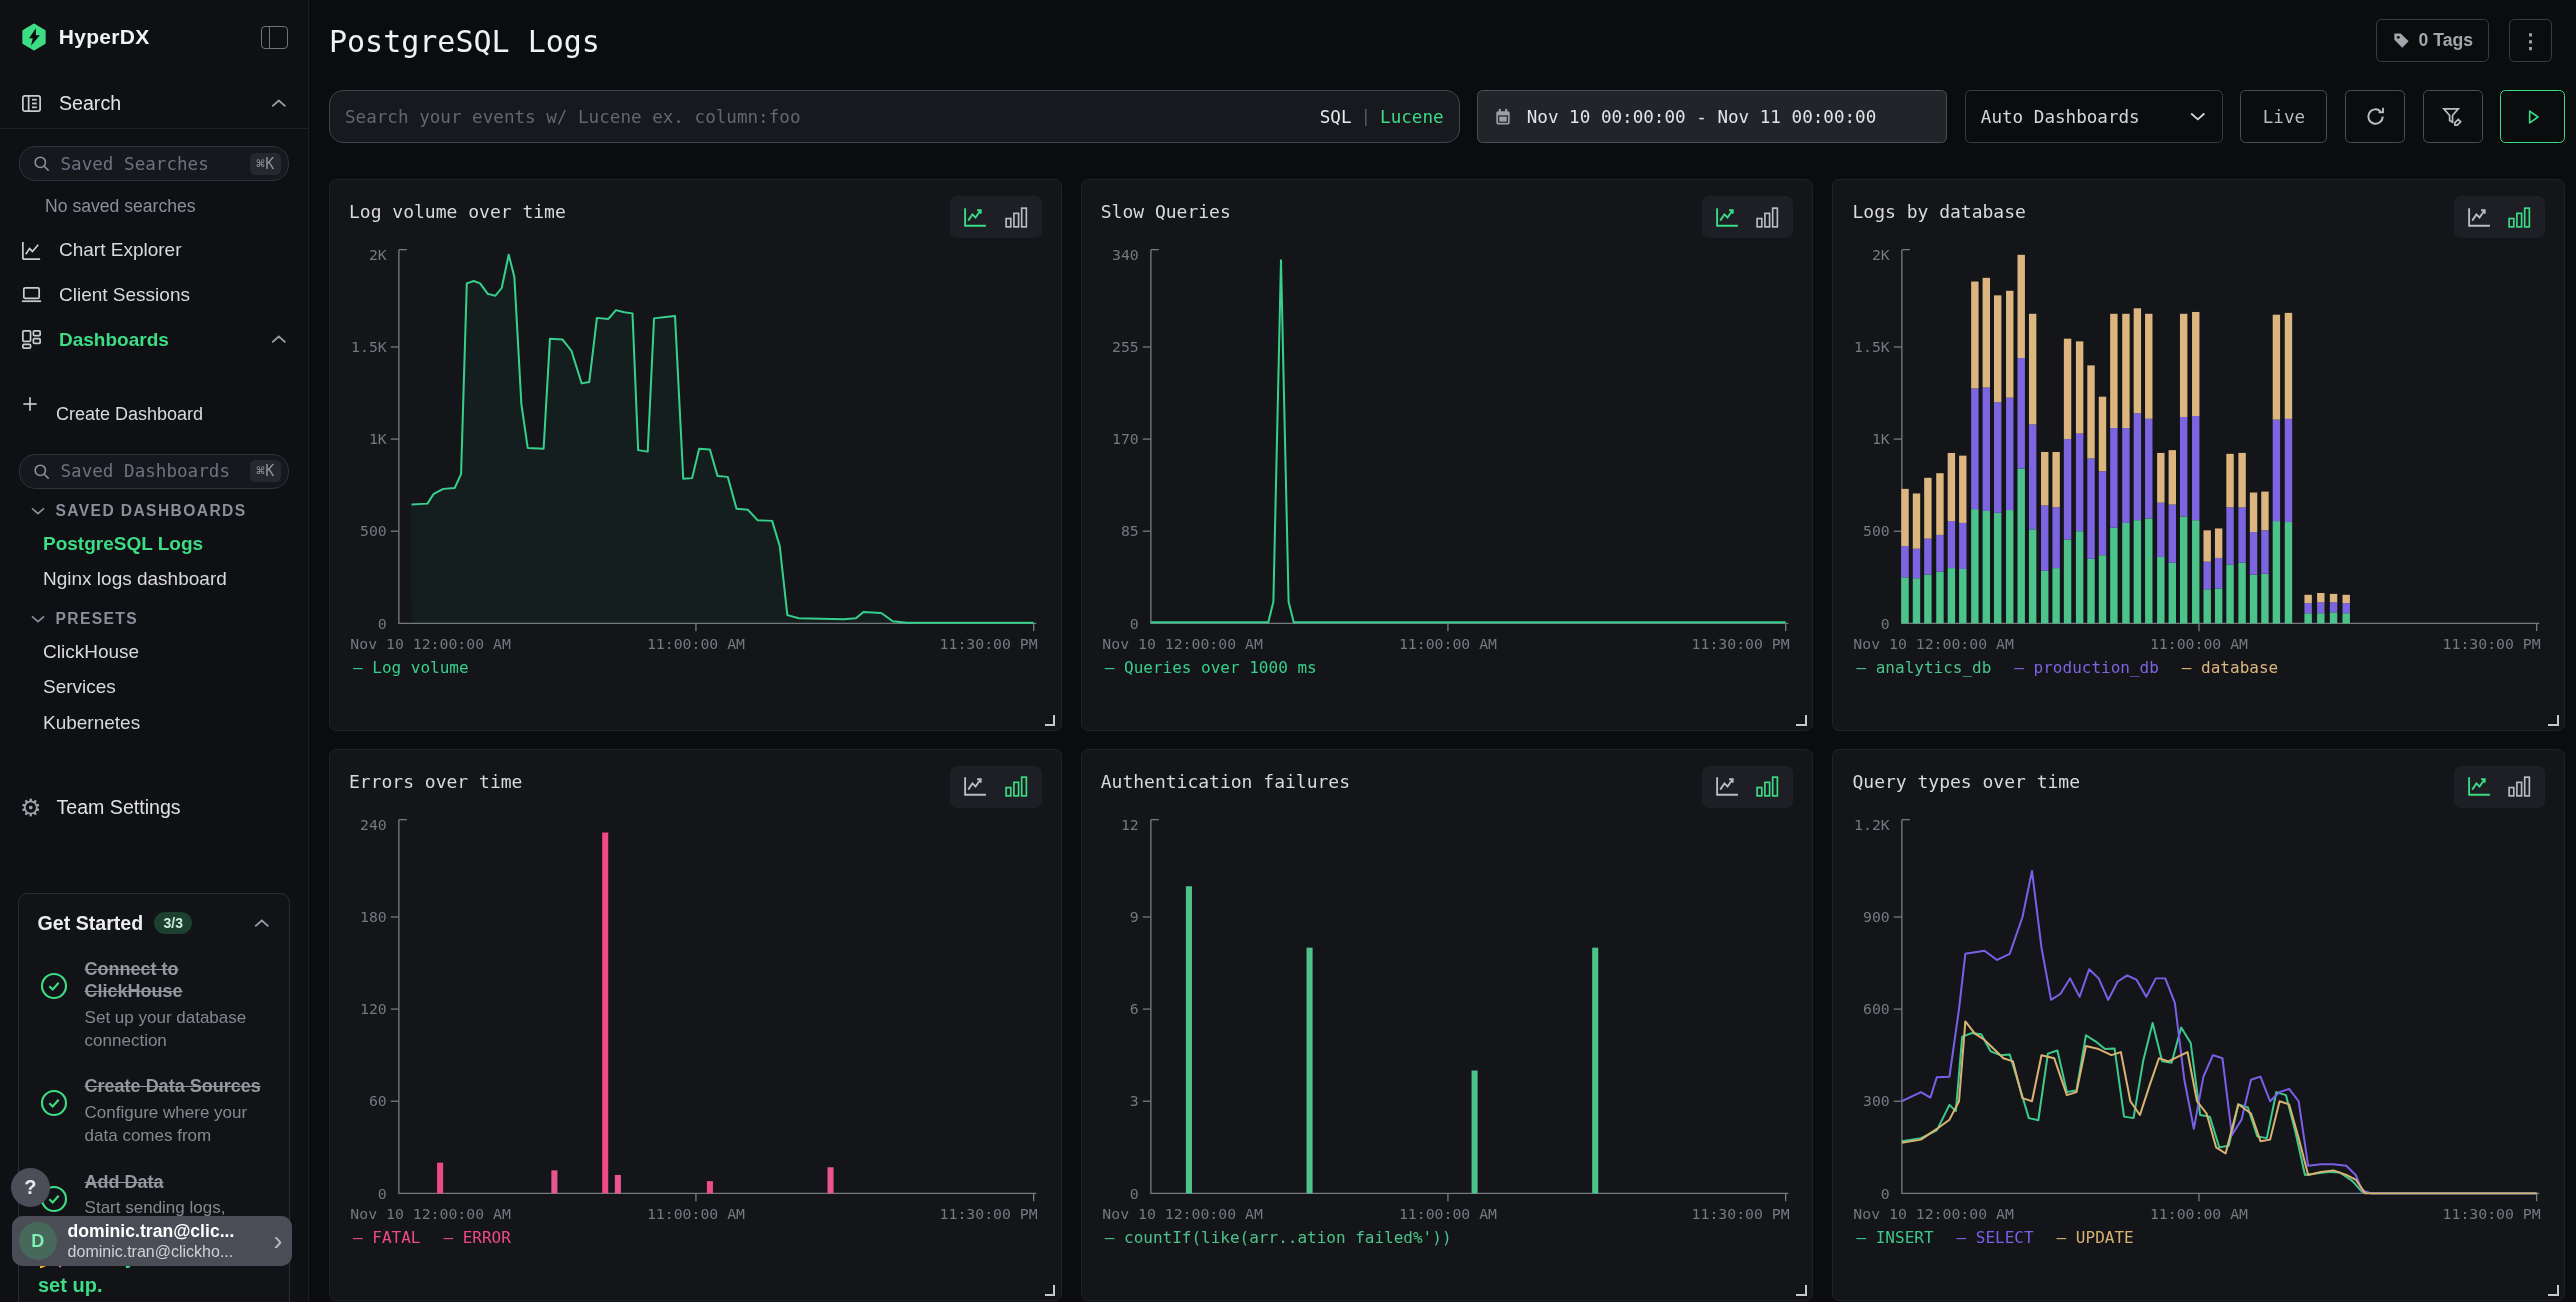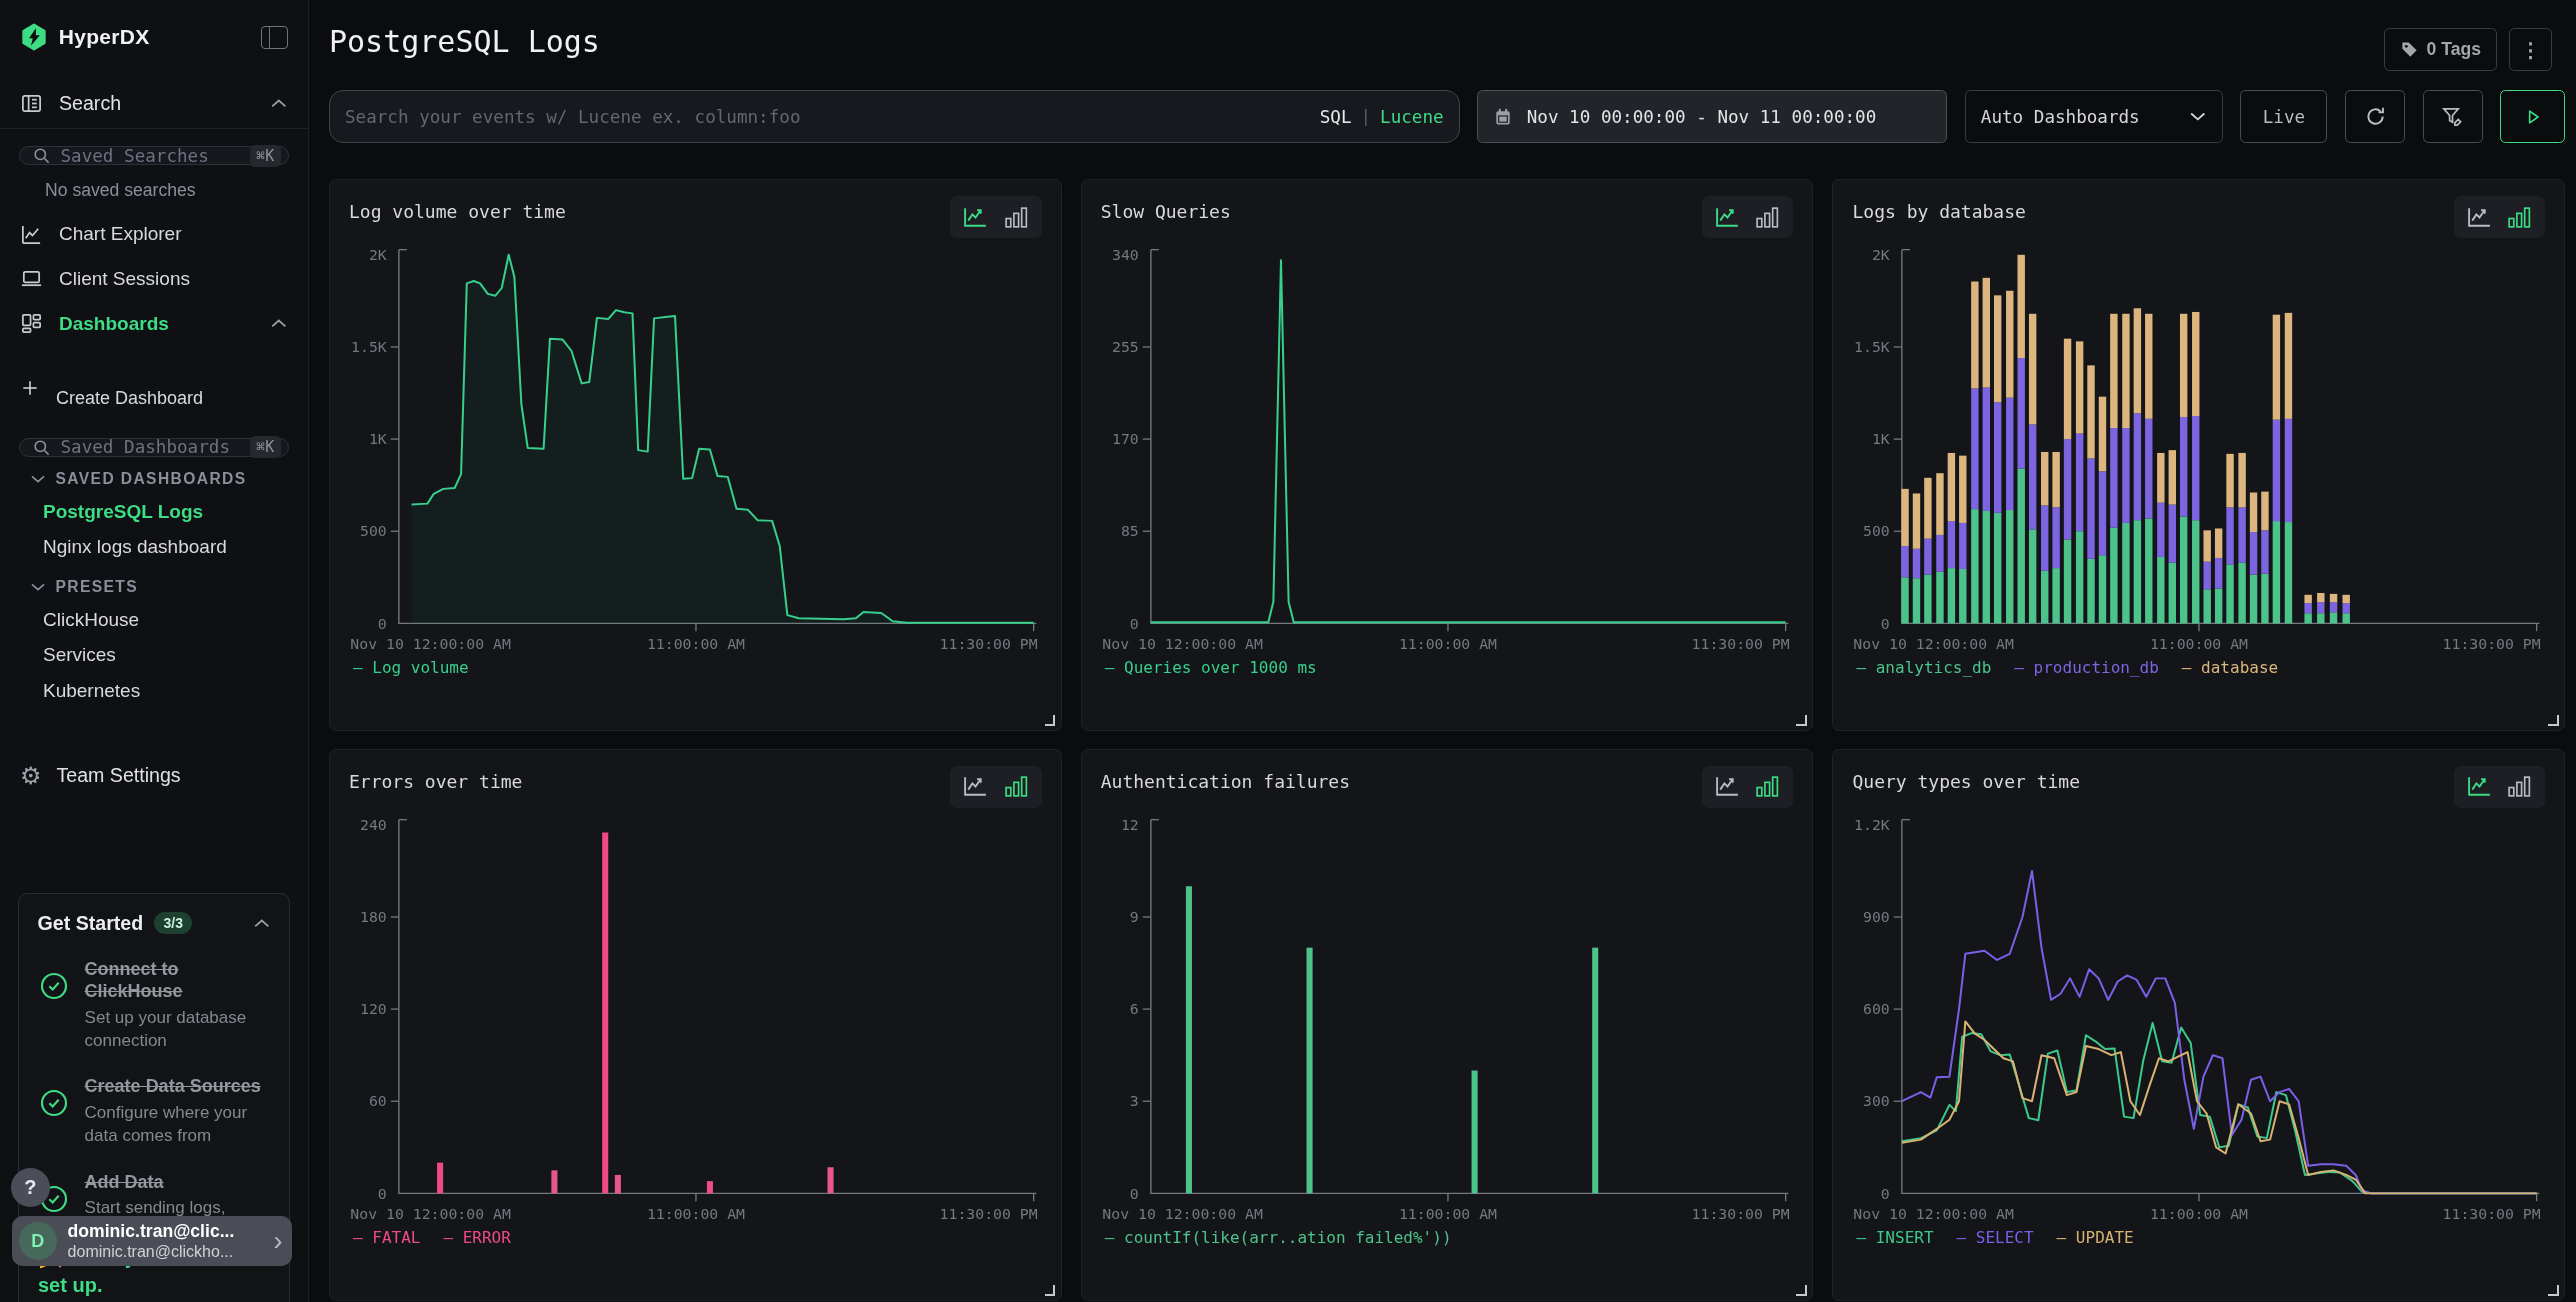--- a/index.html
+++ b/index.html
@@ -10,21 +10,21 @@
   #sidebar { position:absolute; left:0; top:0; width:309px; height:1303px; background:#0f1013; border-right:0.7px solid #1d1f24; z-index:2; }
   .logo-row { display:flex; align-items:center; justify-content:space-between; padding:23px 20px 0 20px; }
   .logo-left { display:flex; align-items:center; gap:10.8px; }
   .brand { font-size:21px; font-weight:bold; color:#f2f3f5; letter-spacing:0.3px; }
   .collapse-btn { width:27px; height:23px; border:1.4px solid #6f7آ37b; border:1.4px solid #6f737b; border-radius:4px; position:relative; background:transparent; cursor:pointer; }
   .collapse-btn::after { content:""; position:absolute; left:6.8px; top:0; bottom:0; width:1.4px; background:#6f737b; }
   .section-row { display:flex; align-items:center; justify-content:space-between; padding:13.5px 20px; margin-top:27px; }
   .section-row .lab { font-size:19.6px; color:#e3e4e7; }
   .row-left { display:flex; align-items:center; gap:16px; }
   .divider { height:0.7px; background:#1f2126; width:100%; }
-  .pill { display:flex; align-items:center; gap:9.5px; margin:17.6px 19px 0 19px; height:19px; border:0.7px solid #2e3138; border-radius:16px; background:#16181d; padding:0 6.8px 0 12px; cursor:pointer; }
+  .pill { display:flex; align-items:center; gap:9.5px; margin:17.6px 19px 0 19px; height:35px; border:0.7px solid #2e3138; border-radius:16px; background:#16181d; padding:0 6.8px 0 12px; cursor:pointer; }
   .pill .ph { flex:1; font-size:17.6px; color:#6d7280; font-family:"DejaVu Sans Mono",monospace; }
   .kbd { background:#26282e; border-radius:5.4px; padding:2px 6.8px; font-size:15px; color:#8d919a; font-family:"DejaVu Sans Mono",monospace; }
   .empty-note { font-size:17.6px; color:#8a8f9c; margin:15px 0 10.8px 45px; }
   .nav-item { display:flex; align-items:center; justify-content:space-between; padding:10.8px 20px; cursor:pointer; }
   .nav-item .row-left .lab { font-size:19px; color:#d9dadd; }
   .nav-item.active .lab { color:#3ddc85; font-weight:bold; }
   .sub-link { font-size:19px; color:#d9dadd; padding:6.8px 20px 6.8px 43px; cursor:pointer; }
   .sub-link.green { color:#3ddc85; font-weight:bold; }
   .group-head { display:flex; align-items:center; gap:9.5px; padding:13.5px 20px 5.4px 30px; cursor:pointer; }
   .group-head .lab { font-size:15.6px; letter-spacing:1.4px; color:#8a8f9a; font-weight:bold; }
@@ -45,21 +45,21 @@
   #help-btn { position:absolute; left:10.8px; top:1168px; width:39px; height:39px; border-radius:50%; background:#4b4e58; color:#e8e9ec; font-size:20px; font-weight:bold; display:flex; align-items:center; justify-content:center; z-index:5; border:none; cursor:pointer; }
   #user-chip { position:absolute; left:12px; top:1216px; width:280px; height:50px; background:#4a4d56; border-radius:10.8px; display:flex; align-items:center; gap:10.8px; padding:0 9.5px 0 6.8px; z-index:6; cursor:pointer; }
   .avatar { width:38px; height:38px; border-radius:50%; background:#47695c; color:#7ef0b2; font-size:18px; font-weight:bold; display:flex; align-items:center; justify-content:center; }
   .chip-name { font-size:17.6px; font-weight:bold; color:#ffffff; line-height:1.2; }
   .chip-mail { font-size:16px; color:#d0d2d8; line-height:1.2; }
   .chip-chev { margin-left:auto; font-size:27px; color:#b7bac1; }
 
   
   #main { position:absolute; left:309px; right:0; top:0; bottom:0; }
   #page-title { position:absolute; left:20px; top:24px; font-size:30px; color:#f0f1f3; font-family:"DejaVu Sans Mono",monospace; }
-  #header-right { position:absolute; right:24px; top:28px; display:flex; gap:12px;margin-left:36px; }
+  #header-right { position:absolute; right:24px; top:19px; display:flex; gap:20px;margin-left:36px; }
   .hbtn { display:flex; align-items:center; gap:8px; border:1.4px solid #3a3d44; border-radius:5.4px; background:transparent; color:#a3a6ad; font-size:17.6px; font-weight:bold; padding:0 15px; height:43px; cursor:pointer; font-family:"Liberation Sans",sans-serif; }
   .hbtn.square { width:43px; justify-content:center; padding:0; font-size:20px; }
 
   #toolbar { position:absolute; left:20px; right:10.8px; top:90px; display:flex; gap:17.6px; height:53px; }
   #event-search { flex:1; display:flex; align-items:center; background:#17191e; border:0.7px solid #40434a; border-radius:14px; padding:0 15px; gap:12px; cursor:text; }
   #event-search .ph { flex:1; font-size:17.6px; color:#63676f; font-family:"DejaVu Sans Mono",monospace; }
   .mode { font-size:17.6px; font-family:"DejaVu Sans Mono",monospace; cursor:pointer; }
   .mode.sql { color:#e8e9ec; }
   .mode.lucene { color:#3ddc85; }
   .mode-div { color:#585c64; font-size:17.6px; }

